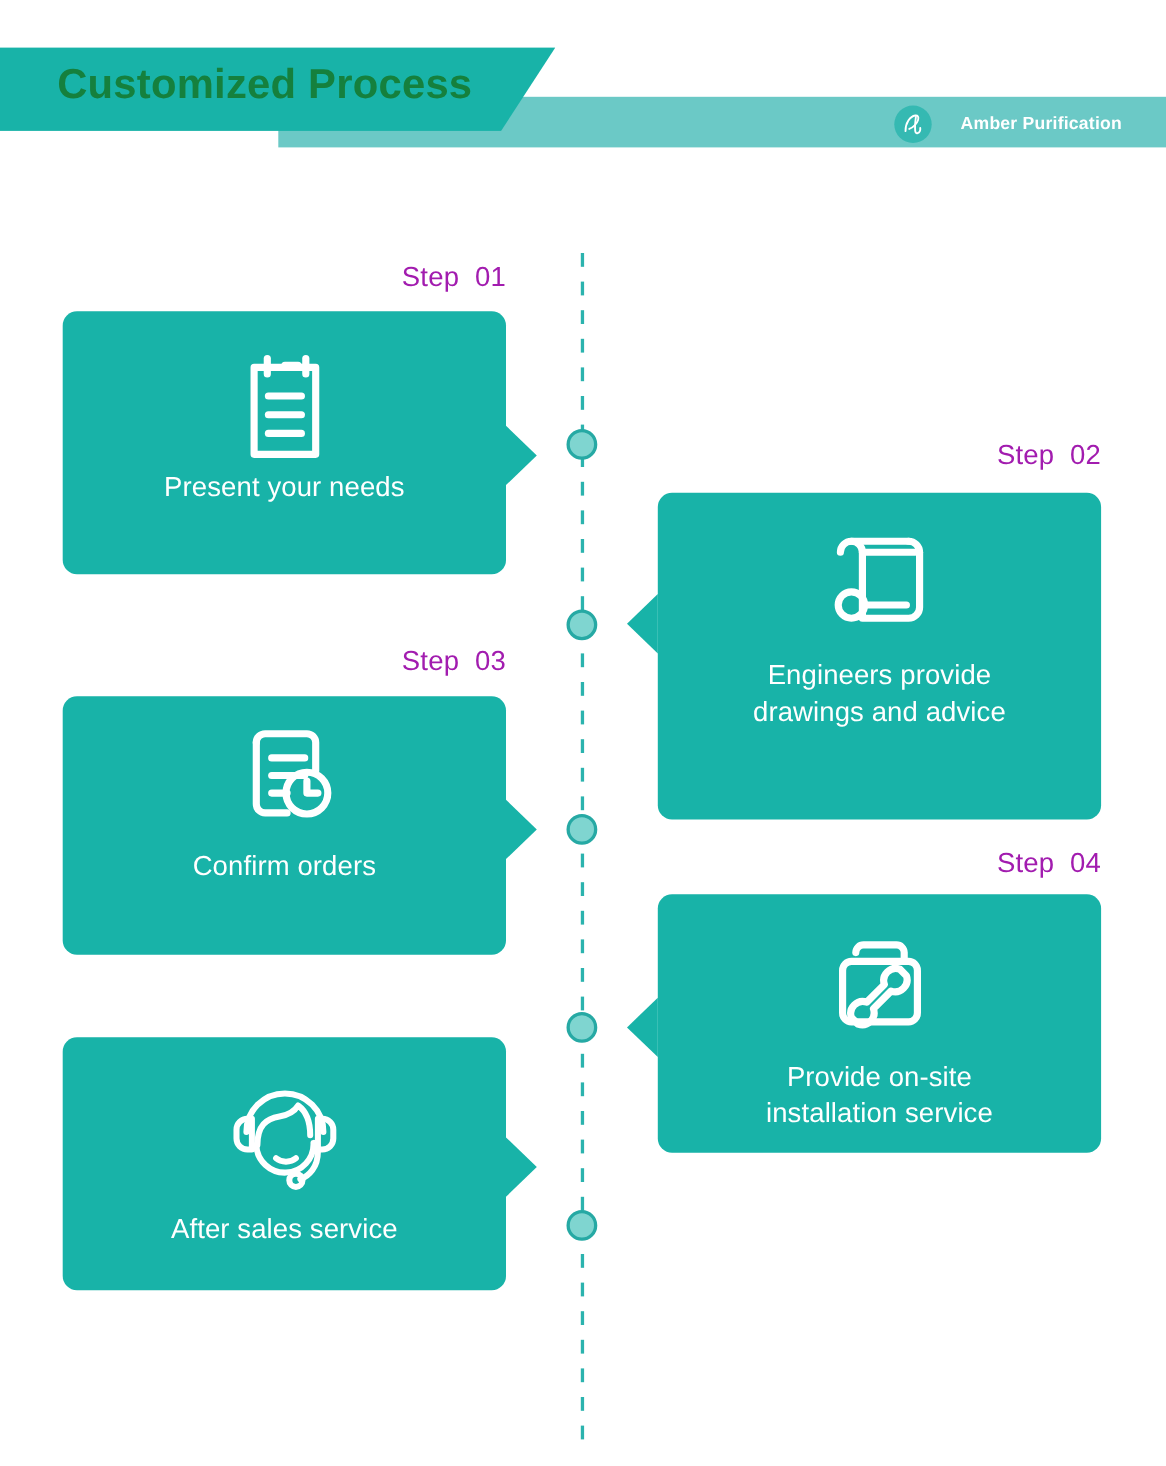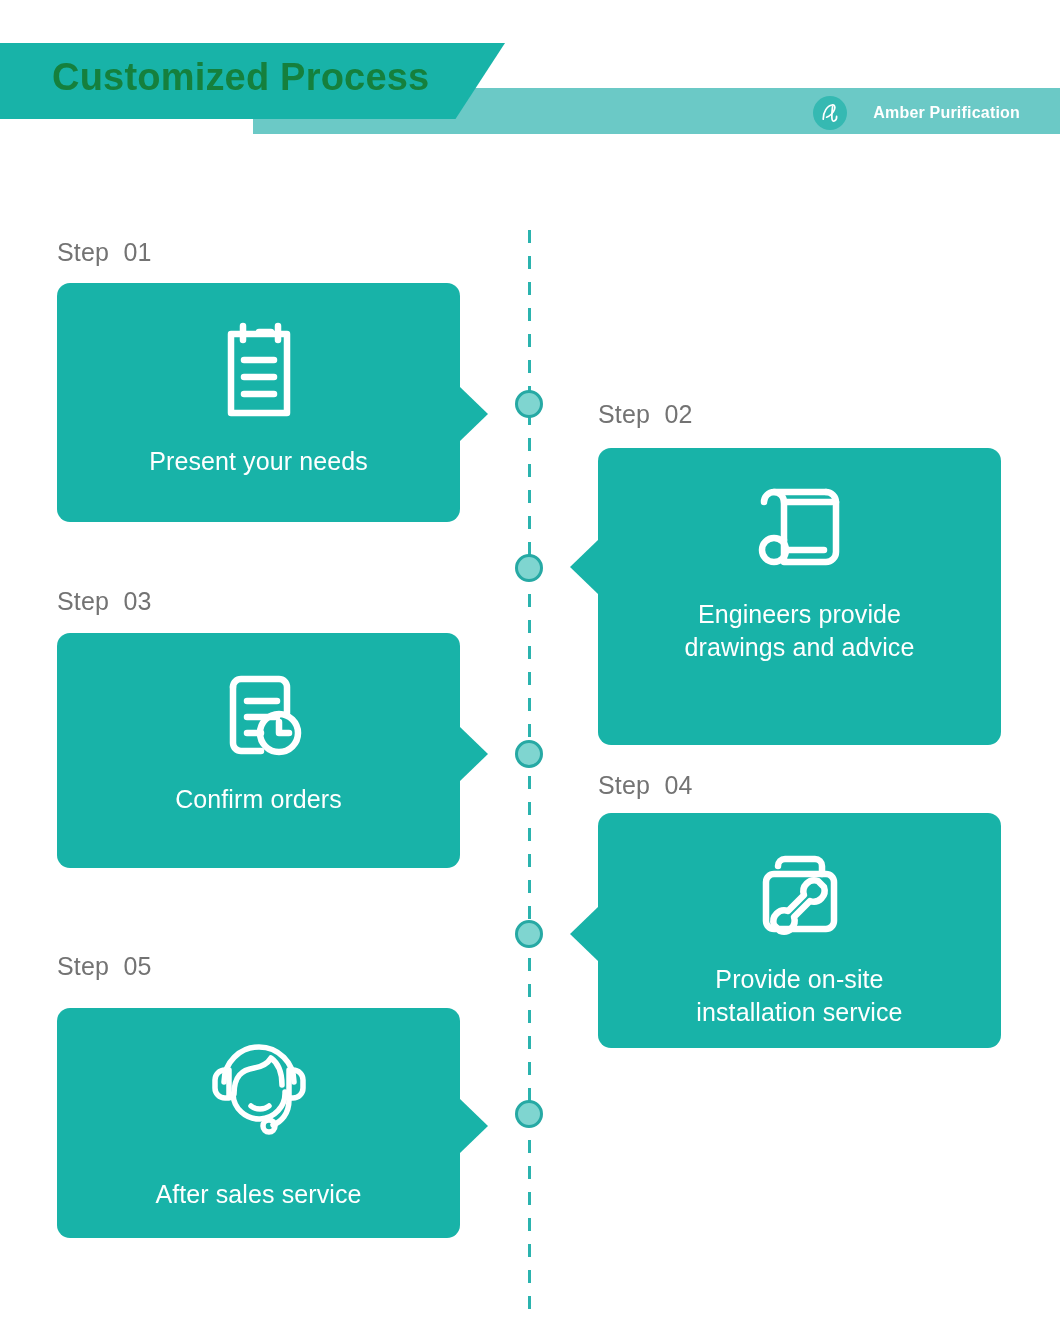--- a/index.html
+++ b/index.html
@@ -127,25 +127,25 @@
   .card-label {
     color: #ffffff;
     text-align: center;
     font-size: 25px;
     line-height: 1.31;
     letter-spacing: 0.1px;
   }
 
   .step-title {
     position: absolute;
-    color: #737373;
+    color: #a21caf;
     font-size: 25px;
     letter-spacing: 0.2px;
     white-space: pre;
-    text-align: left;
+    text-align: right;
   }
 </style>
 </head>
 <body>
 
 <div id="page">
 
   <div class="header">
     <div class="header-light-bar"></div>
     <div class="header-dark-banner"></div>
@@ -184,21 +184,21 @@
           <line x1="40" y1="11" x2="40" y2="25"></line>
           <line x1="56" y1="17" x2="68" y2="17"></line>
           <line x1="75" y1="11" x2="75" y2="25"></line>
           <line x1="41" y1="45" x2="71" y2="45"></line>
           <line x1="41" y1="62" x2="71" y2="62"></line>
           <line x1="41" y1="79" x2="71" y2="79"></line>
         </g>
       </svg>
     </div>
 
-    <div class="card-label" style="margin-top:18px;">Present your needs</div>
+    <div class="card-label" style="">Present your needs</div>
   </div>
 
   <div class="step-title" style="left:598px; top:400px; width:403px;">Step  02</div>
 
   <div class="card" style="left:598px; top:448px; width:403px; height:297px; padding-top:24px;">
     <div class="card-tail left" style="top:92px;"></div>
 
     <div class="card-icon">
       <svg width="112" height="112" viewBox="0 0 112 112" aria-hidden="true">
         <g fill="none" stroke="#ffffff" stroke-width="6.5" stroke-linecap="round" stroke-linejoin="round">
@@ -214,21 +214,21 @@
     </div>
 
     <div class="card-label" style="margin-top:14px;">
       <div>Engineers provide</div>
       <div>drawings and advice</div>
     </div>
   </div>
 
   <div class="step-title" style="left:57px; top:587px; width:403px;">Step  03</div>
 
-  <div class="card" style="left:57px; top:633px; width:403px; height:235px; padding-top:24px;">
+  <div class="card" style="left:57px; top:633px; width:403px; height:235px; padding-top:12px;">
     <div class="card-tail right" style="top:94px;"></div>
 
     <div class="card-icon">
       <svg width="112" height="112" viewBox="0 0 112 112" aria-hidden="true">
         <g fill="none" stroke="#ffffff" stroke-width="6.5" stroke-linecap="round" stroke-linejoin="round">
           <path d="M30 30 a8 8 0 0 1 8 -8 H76 a8 8 0 0 1 8 8 V56"></path>
           <path d="M30 30 V86 a8 8 0 0 0 8 8 H58"></path>
           <line x1="44" y1="44" x2="74" y2="44"></line>
           <line x1="44" y1="60" x2="74" y2="60"></line>
           <line x1="44" y1="76" x2="58" y2="76"></line>
@@ -260,21 +260,21 @@
     </div>
 
     <div class="card-label" style="margin-top:14px;">
       <div>Provide on-site</div>
       <div>installation service</div>
     </div>
   </div>
 
   <div class="step-title" style="left:57px; top:952px; width:403px;">Step  05</div>
 
-  <div class="card" style="left:57px; top:1008px; width:403px; height:230px; padding-top:12px;gap:24px;">
+  <div class="card" style="left:57px; top:943px; width:403px; height:230px; padding-top:24px;">
     <div class="card-tail right" style="top:91px;"></div>
 
     <div class="card-icon">
       <svg width="118" height="118" viewBox="0 0 118 118" aria-hidden="true">
         <g fill="none" stroke="#ffffff" stroke-width="5.5" stroke-linecap="round" stroke-linejoin="round">
           <path d="M24 62 a35 35 0 0 1 70 0"></path>
           <path d="M25 50 a10 10 0 0 0 -10 10 v8 a10 10 0 0 0 10 10 h4 V50 Z"></path>
           <path d="M93 50 a10 10 0 0 1 10 10 v8 a10 10 0 0 1 -10 10 h-4 V50 Z"></path>
           <path d="M33 74 a26 26 0 0 0 52 -2"></path>
           <path d="M34 74 c0 -18 8 -24 20 -26 c9 -1.5 14 -5 17 -10 c7 5 11 15 11 27"></path>

